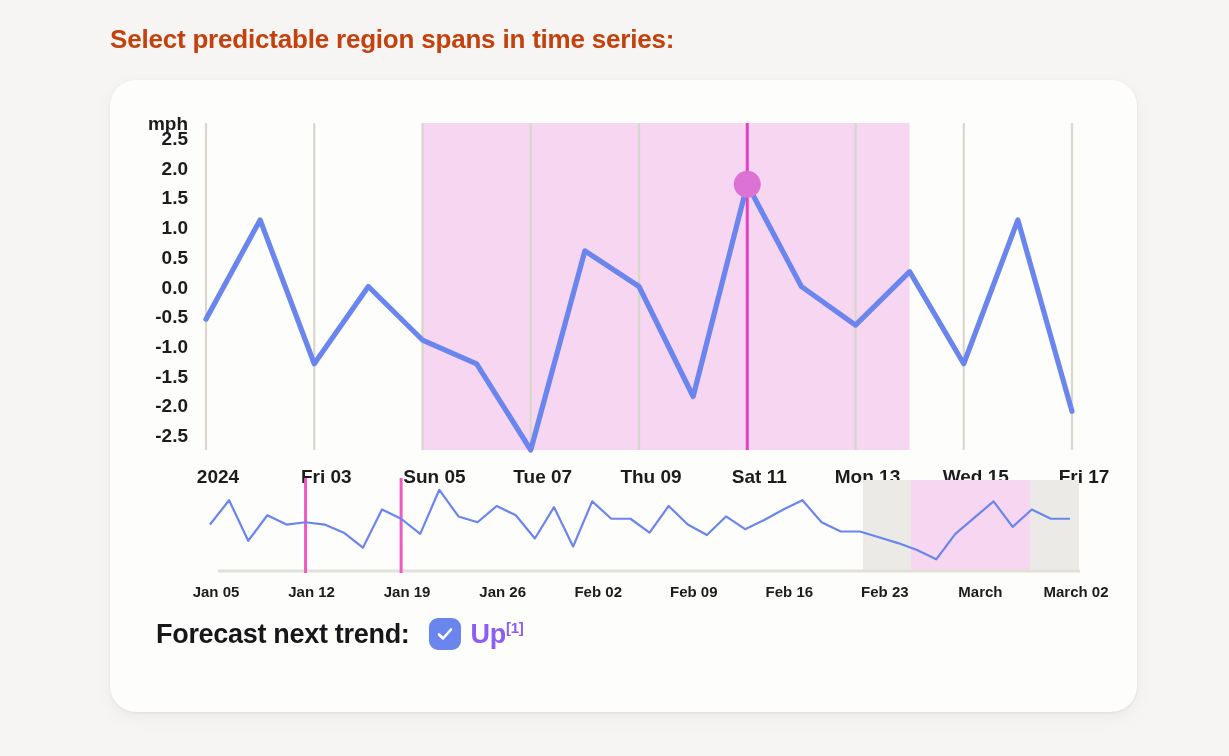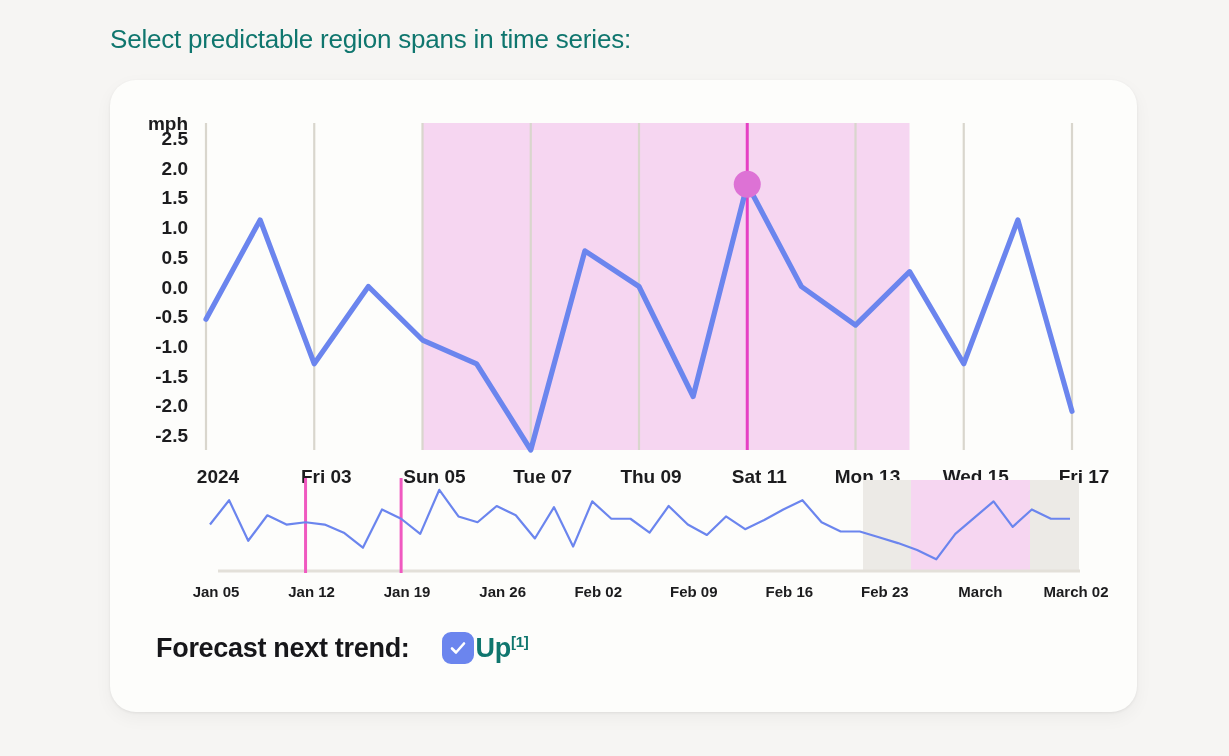--- a/index.html
+++ b/index.html
@@ -7,21 +7,21 @@
     width:1229px;height:756px;
     background:#f6f5f3;
     font-family:"Liberation Sans", sans-serif;
     overflow:hidden;
     -webkit-font-smoothing:antialiased;
   }
   #root{position:relative;width:1229px;height:756px;}
 
   .page-title{
     position:absolute;left:110px;top:24px;
-    font-size:26px;font-weight:normal;color:#0f766e;
+    font-size:26px;font-weight:bold;color:#c2410c;
     letter-spacing:-0.2px;white-space:nowrap;
   }
 
   .card{
     position:absolute;left:110px;top:80px;
     width:1009px;height:632px;
     background:#fdfdfb;
     border-radius:26px;
     box-shadow:0 1px 3px rgba(0,0,0,0.07), 0 6px 18px rgba(0,0,0,0.045);
     padding-left:18px;
@@ -42,41 +42,41 @@
     text-anchor:middle;
   }
   .navtick{
     font-family:"Liberation Sans", sans-serif;
     font-size:15px;font-weight:bold;fill:#1c1c1e;
     text-anchor:middle;
   }
 
   
   .controls{
-    position:absolute;left:46px;top:552px;
-    display:flex;align-items:center;gap:16px;
+    position:absolute;left:46px;top:538px;
+    display:flex;align-items:center;gap:3px;
   }
   .controls-label{
     font-size:27px;font-weight:bold;color:#17171a;
     letter-spacing:-0.3px;white-space:nowrap;margin-right:16px;
   }
   .cb-group{display:flex;align-items:center;margin-right:18px;}
   .cb-box{
     width:32px;height:32px;border-radius:9px;
     box-sizing:border-box;flex:none;
     display:flex;align-items:center;justify-content:center;
     background:#ffffff;border:2px solid #dedacf;
     cursor:pointer;
   }
   .cb-box.checked{background:#6b85ee;border:2px solid #6b85ee;}
   .cb-check{display:none;}
   .cb-box.checked .cb-check{display:block;}
   .cb-label{
-    font-size:27px;font-weight:bold;color:#0f766e;
-    letter-spacing:-0.3px;white-space:nowrap;margin-left:2px;
+    font-size:27px;font-weight:bold;color:#8b5cf6;
+    letter-spacing:-0.3px;white-space:nowrap;margin-left:10px;
   }
   .cb-label sup{font-size:15px;font-weight:bold;vertical-align:super;}
 </style>
 </head>
 <body>
 
 <div id="root">
 
   <div class="page-title">Select predictable region spans in time series:</div>
 

